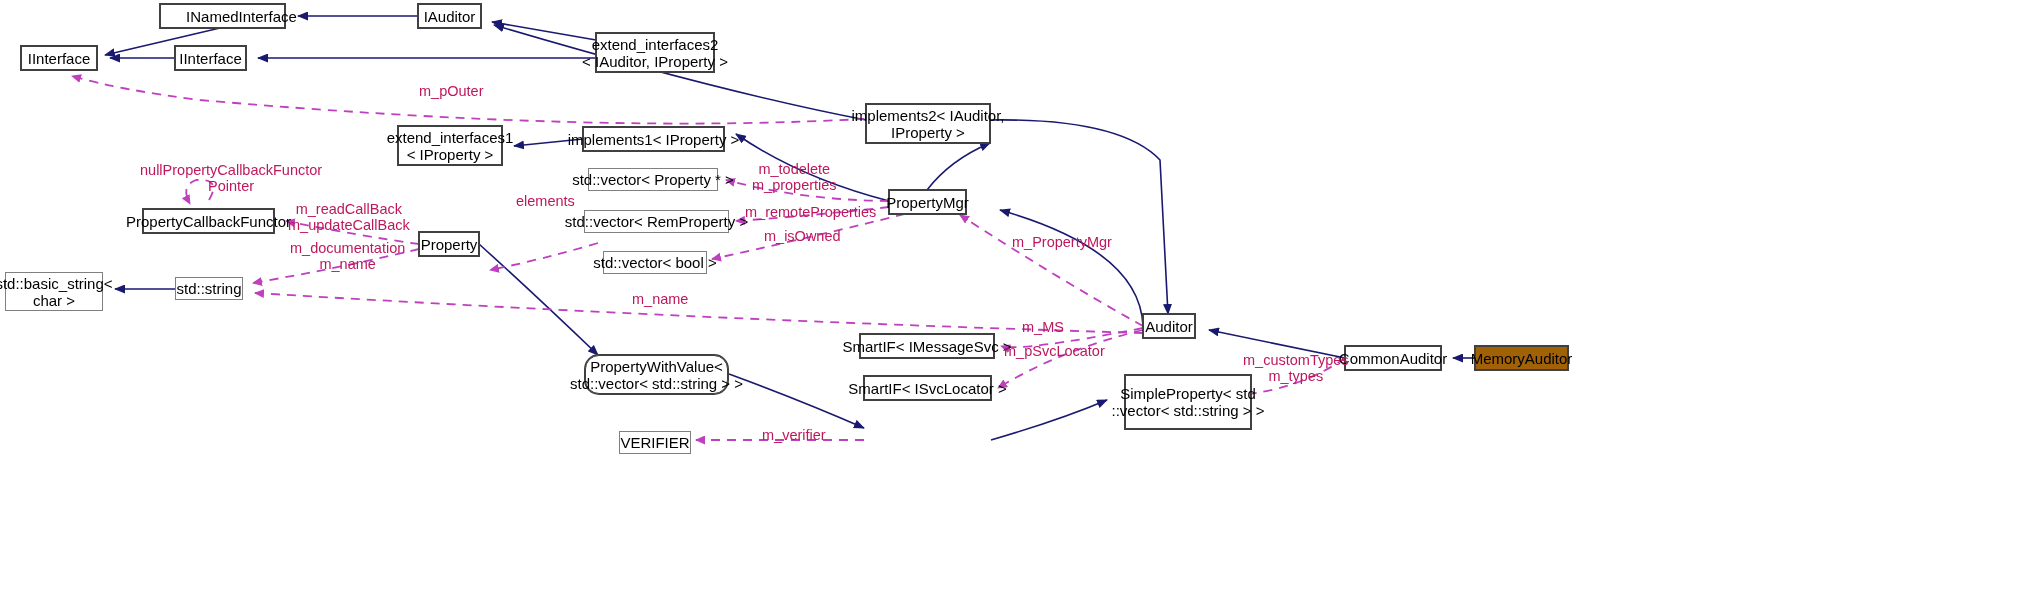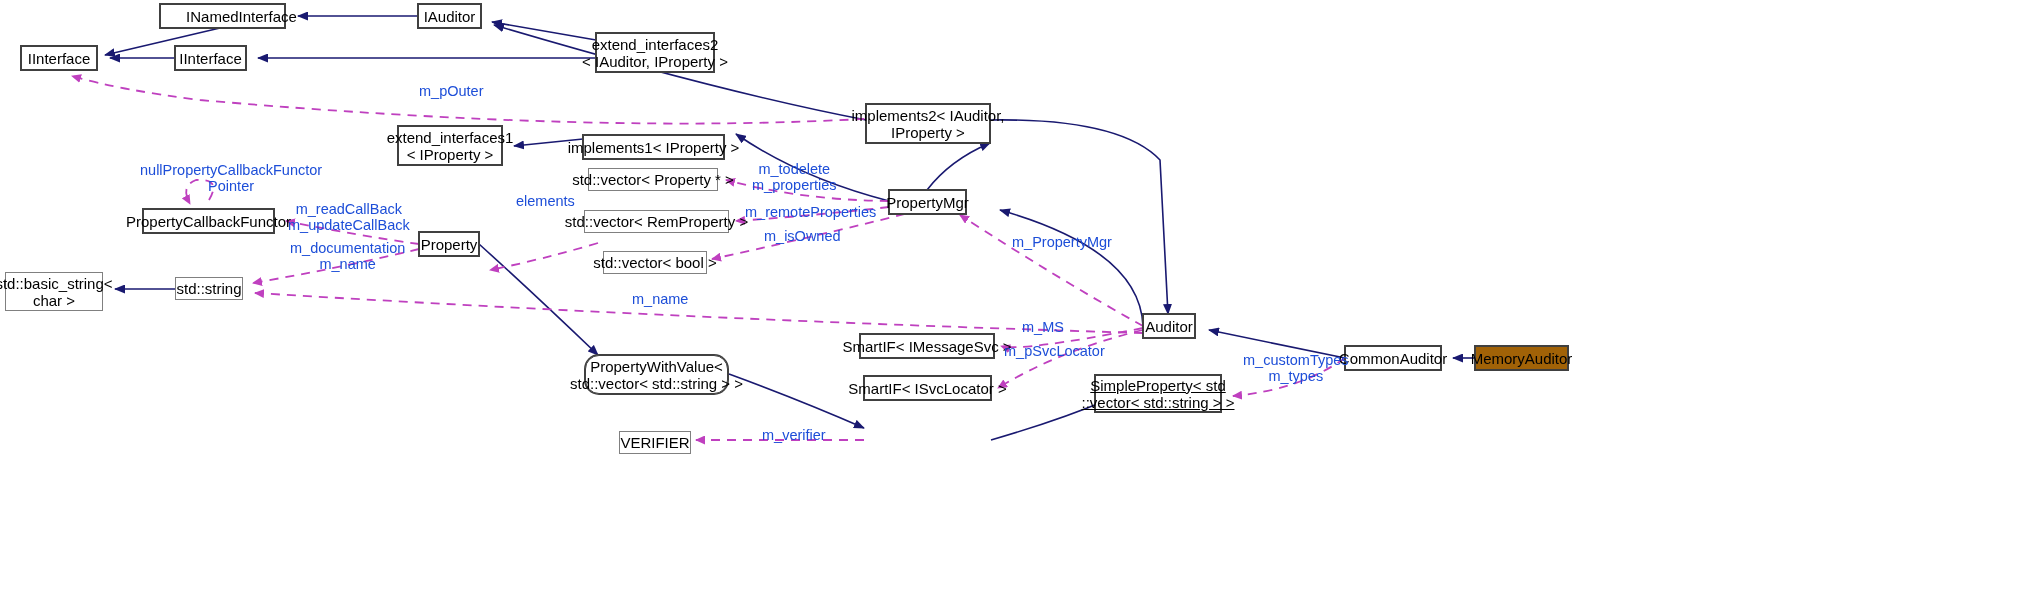--- a/index.html
+++ b/index.html
@@ -44,21 +44,21 @@
   }
   .node.current {
     background: #a16207;
     border: 1px solid #404040;
     box-shadow: 0 0 0 1px #404040;
   }
   .edge-label {
     position: absolute;
     font-size: 14.5px;
     line-height: 16px;
-    color: #1d4ed8;
+    color: #be185d;
     white-space: pre;
     text-align: center;
     background: transparent;
   }
 </style>
 </head>
 <body>
 
 <div id="canvas">
 
@@ -113,38 +113,38 @@
   <div class="node solid" style="left:160px;top:4px;width:125px;height:24px;padding-left:44px;">INamedInterface</div>
   <div class="node solid" style="left:418px;top:4px;width:63px;height:24px;">IAuditor</div>
   <div class="node solid" style="left:21px;top:46px;width:76px;height:24px;">IInterface</div>
   <div class="node solid" style="left:175px;top:46px;width:71px;height:24px;">IInterface</div>
   <div class="node solid" style="left:596px;top:33px;width:118px;height:39px;">extend_interfaces2
 &lt; IAuditor, IProperty &gt;</div>
   <div class="node solid" style="left:866px;top:104px;width:124px;height:39px;">implements2&lt; IAuditor,
 IProperty &gt;</div>
   <div class="node solid" style="left:398px;top:126px;width:104px;height:39px;">extend_interfaces1
 &lt; IProperty &gt;</div>
-  <div class="node solid" style="left:583px;top:127px;width:141px;height:24px;margin-top:8px;">implements1&lt; IProperty &gt;</div>
+  <div class="node solid" style="left:583px;top:127px;width:141px;height:24px;">implements1&lt; IProperty &gt;</div>
   <div class="node" style="left:588px;top:168px;width:130px;height:23px;">std::vector&lt; Property * &gt;</div>
   <div class="node solid" style="left:143px;top:209px;width:131px;height:24px;">PropertyCallbackFunctor</div>
   <div class="node" style="left:584px;top:210px;width:145px;height:23px;">std::vector&lt; RemProperty &gt;</div>
   <div class="node solid" style="left:889px;top:190px;width:77px;height:24px;">PropertyMgr</div>
   <div class="node solid" style="left:419px;top:232px;width:60px;height:24px;">Property</div>
   <div class="node" style="left:603px;top:251px;width:104px;height:23px;">std::vector&lt; bool &gt;</div>
   <div class="node" style="left:5px;top:272px;width:98px;height:39px;">std::basic_string&lt;
 char &gt;</div>
   <div class="node" style="left:175px;top:277px;width:68px;height:23px;">std::string</div>
   <div class="node solid" style="left:1143px;top:314px;width:52px;height:24px;">Auditor</div>
   <div class="node solid" style="left:860px;top:334px;width:134px;height:24px;">SmartIF&lt; IMessageSvc &gt;</div>
   <div class="node solid" style="left:1345px;top:346px;width:96px;height:24px;">CommonAuditor</div>
   <div class="node current" style="left:1475px;top:346px;width:93px;height:24px;">MemoryAuditor</div>
   <div class="node solid" style="left:585px;top:355px;width:143px;height:39px;border-radius:14px;">PropertyWithValue&lt;
 std::vector&lt; std::string &gt; &gt;</div>
   <div class="node solid" style="left:864px;top:376px;width:127px;height:24px;">SmartIF&lt; ISvcLocator &gt;</div>
-  <div class="node solid" style="left:1095px;top:375px;width:126px;height:37px;text-decoration:underline;">SimpleProperty&lt; std
+  <div class="node solid" style="left:1125px;top:375px;width:126px;height:54px;">SimpleProperty&lt; std
 ::vector&lt; std::string &gt; &gt;</div>
   <div class="node" style="left:619px;top:431px;width:72px;height:23px;">VERIFIER</div>
 
   <div class="edge-label" style="left:419px;top:83px;">m_pOuter</div>
   <div class="edge-label" style="left:140px;top:162px;">nullPropertyCallbackFunctor
 Pointer</div>
   <div class="edge-label" style="left:752px;top:161px;">m_todelete
 m_properties</div>
   <div class="edge-label" style="left:288px;top:201px;">m_readCallBack
 m_updateCallBack</div>

